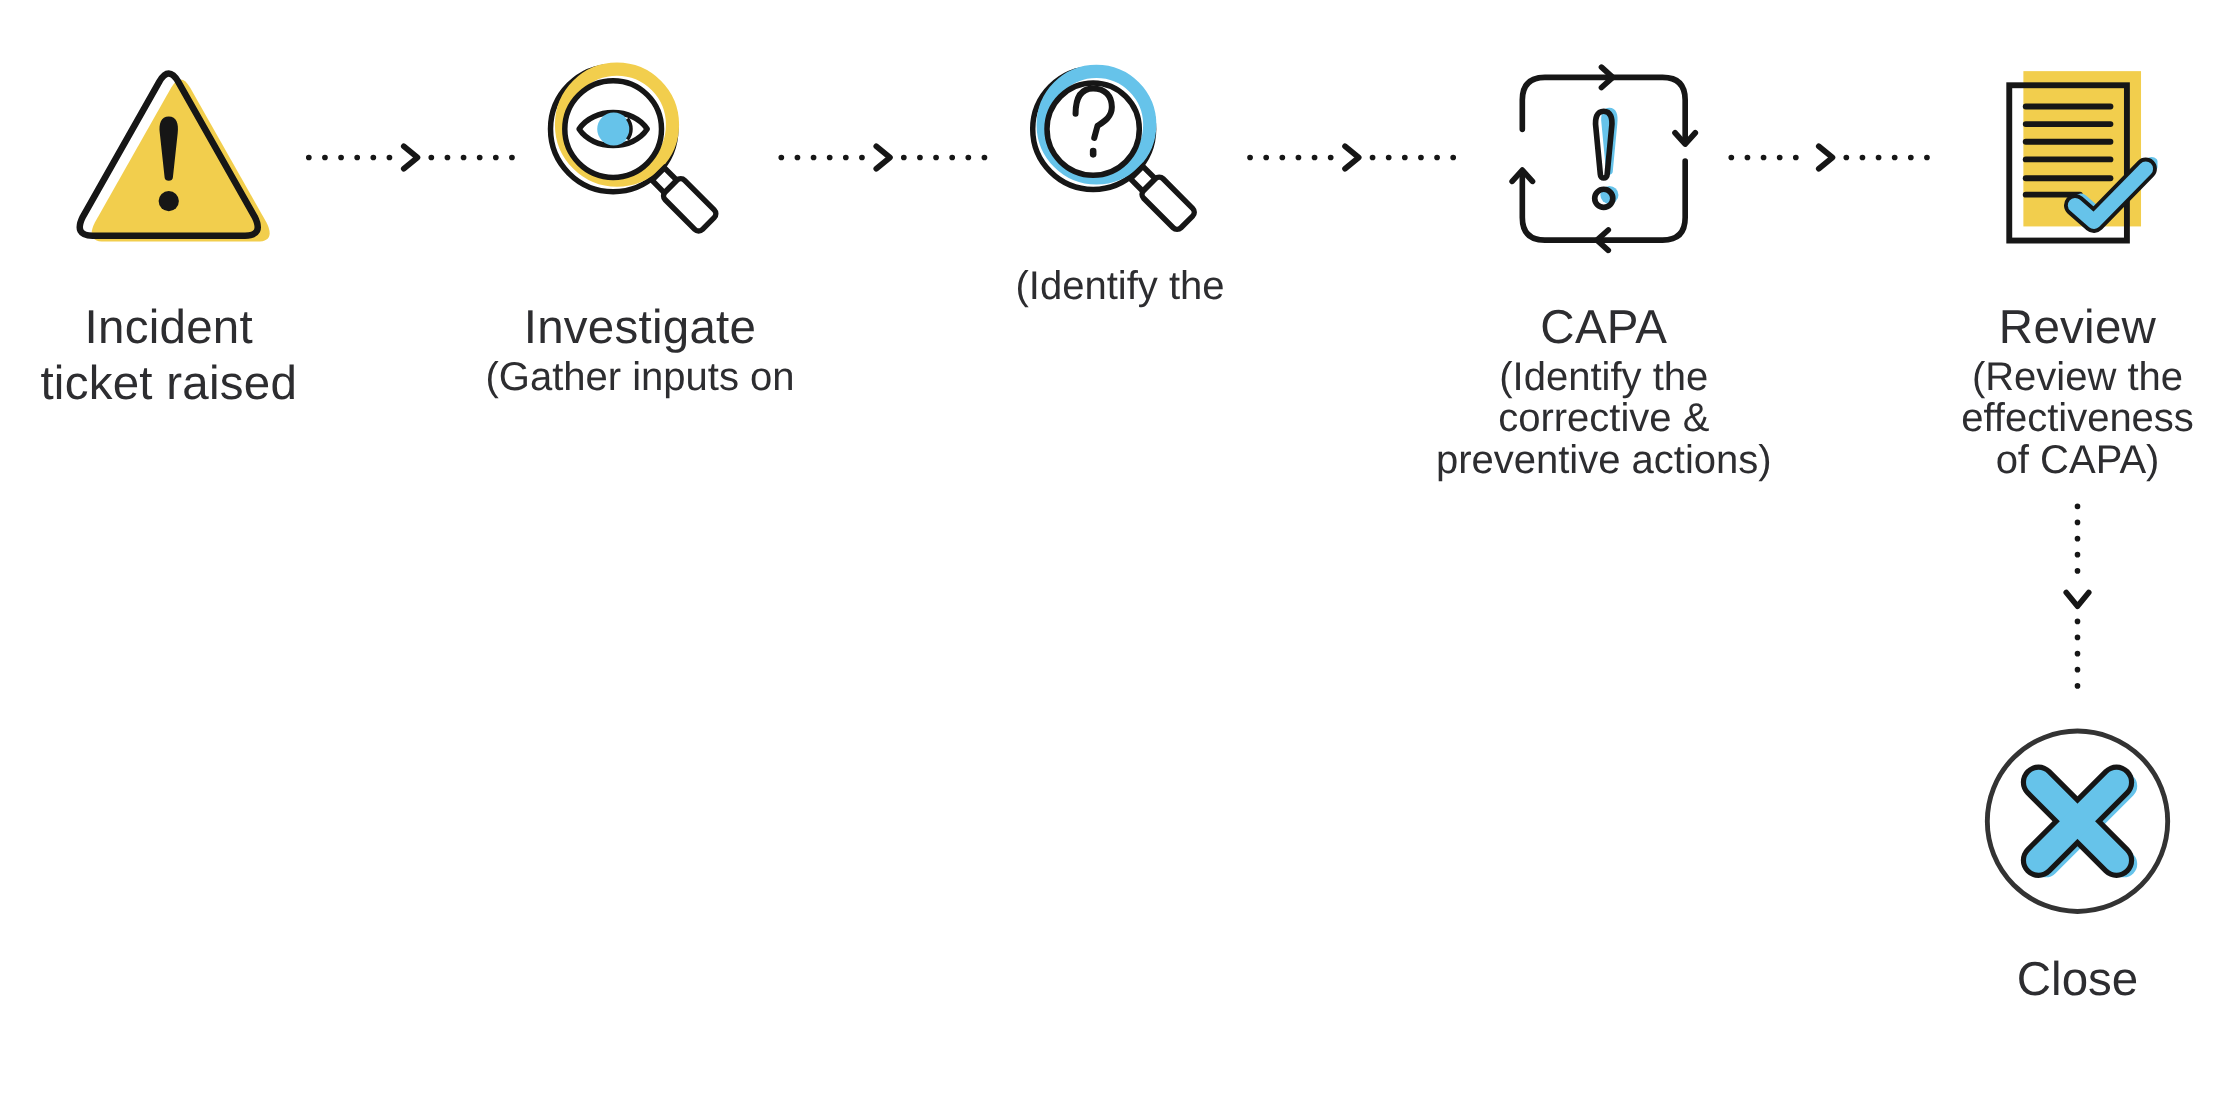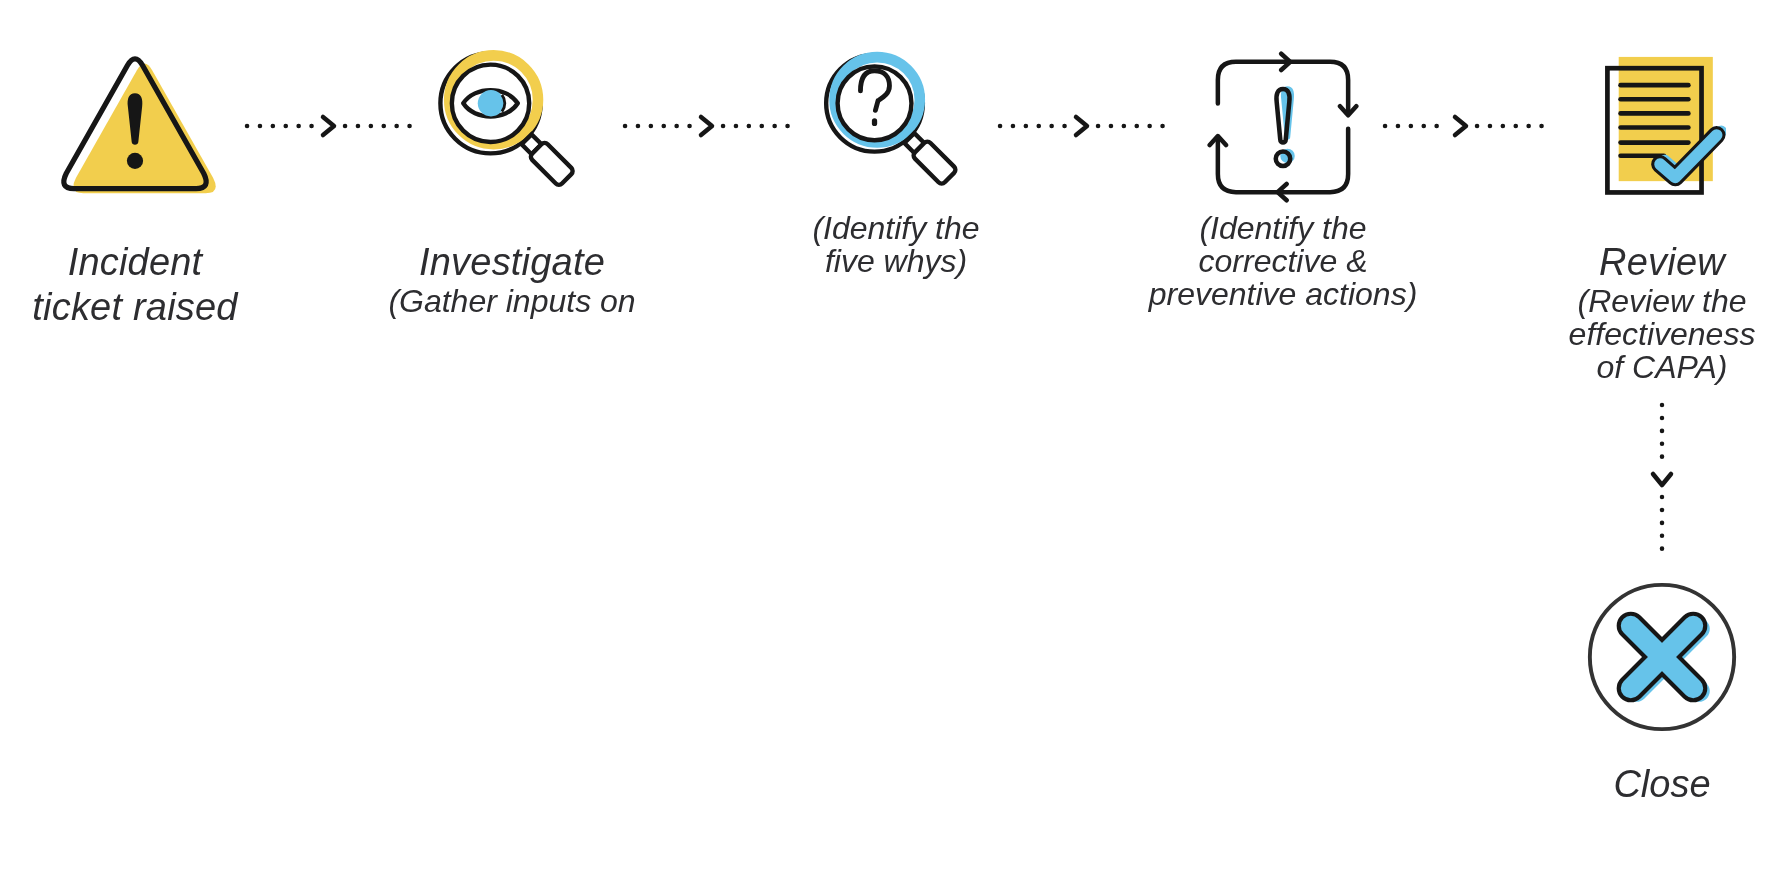--- a/index.html
+++ b/index.html
@@ -12,21 +12,20 @@
   }
   *{margin:0;padding:0;box-sizing:border-box;}
   html,body{background:var(--bg);}
   #canvas{
     position:relative;
     width:1760px;height:886px;
     background:var(--bg);
     overflow:hidden;
     font-family:"Liberation Sans", sans-serif;
     color:var(--text);
-    font-style:italic;
   }
   .stage{
     position:absolute;
     top:42px;
     width:280px;
     text-align:center;
   }
   .icon-box{
     height:170px;
     display:flex;
@@ -122,21 +121,20 @@
         <g transform="rotate(-45 64 64)">
           <rect class="fill-white stroke-ink" stroke-width="5" x="56" y="120" width="16" height="16"></rect>
           <rect class="fill-white stroke-ink" stroke-width="5" x="52" y="136" width="25" height="48" rx="5"></rect>
         </g>
         <path class="no-fill stroke-ink rnd" stroke-width="5.5" d="M 48,50 C 48,34 54,27 64,27 C 75,27 81,34 81,44 C 81,53 74,57 68,61 L 65,72"></path>
         <path class="no-fill stroke-ink rnd" stroke-width="6" d="M 64,84 L 64,87"></path>
       </svg>
     </div>
     <div class="stage-subtitle">
       <div>(Identify the</div>
-      <div>five whys)</div>
     </div>
   </div>
 
   <div class="stage" style="left:1143px;">
     <div class="icon-box">
       <svg width="152" height="152" viewBox="0 0 168 168">
 
         <path class="no-fill stroke-ink rnd" stroke-width="5" d="M 12,58 L 12,32 Q 12,12 32,12 L 136,12 Q 156,12 156,32 L 156,70"></path>
         <path class="no-fill stroke-ink rnd" stroke-width="5" d="M 147,61 L 156,71 L 165,61"></path>
         <path class="no-fill stroke-ink rnd" stroke-width="5" d="M 82,3 L 92,12 L 82,21"></path>
@@ -145,20 +143,23 @@
         <path class="no-fill stroke-ink rnd" stroke-width="5" d="M 3,104 L 12,94 L 21,104"></path>
         <path class="no-fill stroke-ink rnd" stroke-width="5" d="M 88,147 L 78,156 L 88,165"></path>
 
         <g transform="translate(5,-3)">
           <path class="fill-blue" d="M 84,42 C 78,42 76,48 77,56 L 81,98 C 81,102 87,102 87,98 L 91,56 C 92,48 90,42 84,42 Z"></path>
           <circle class="fill-blue" cx="84" cy="119" r="8"></circle>
         </g>
         <path class="no-fill stroke-ink rnd" stroke-width="5" d="M 84,42 C 78,42 76,48 77,56 L 81,98 C 81,102 87,102 87,98 L 91,56 C 92,48 90,42 84,42 Z"></path>
         <circle class="no-fill stroke-ink" stroke-width="5" cx="84" cy="119" r="8"></circle>
       </svg>
+    </div>
+    <div class="stage-title">
+      <div>CAPA</div>
     </div>
     <div class="stage-subtitle">
       <div>(Identify the</div>
       <div>corrective &amp;</div>
       <div>preventive actions)</div>
     </div>
   </div>
 
   <div class="stage" style="left:1522px;">
     <div class="icon-box">

